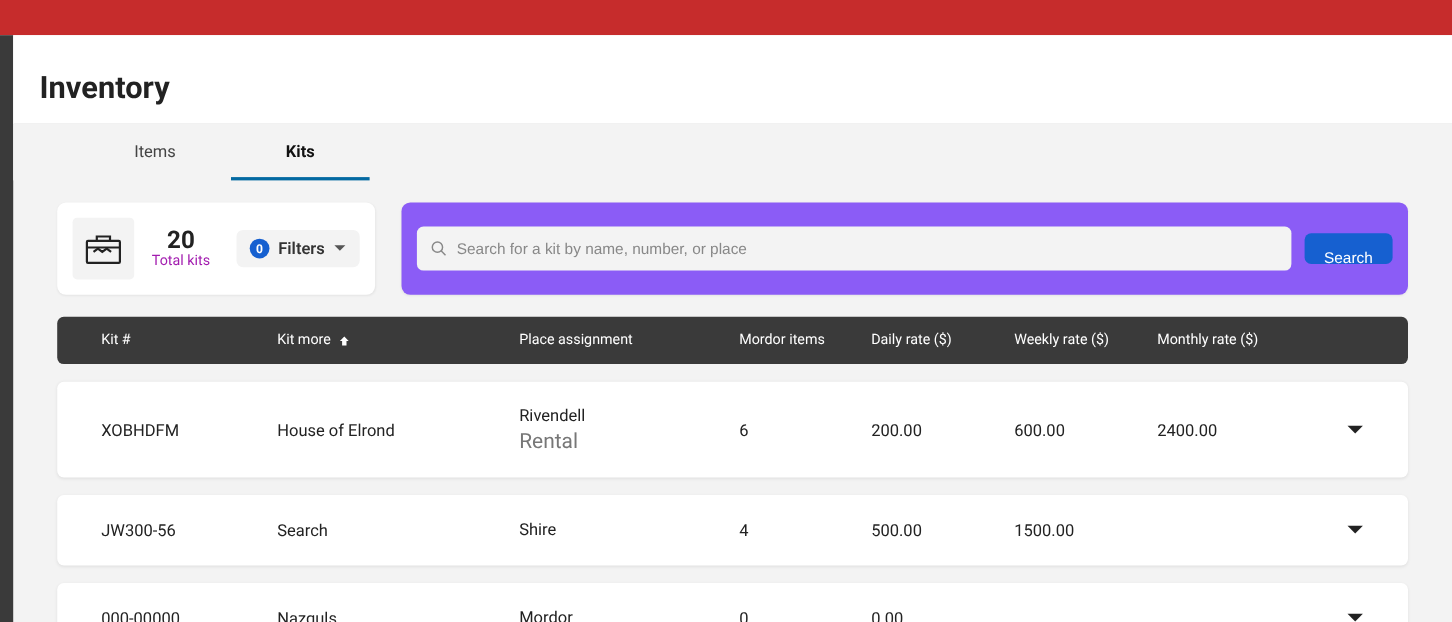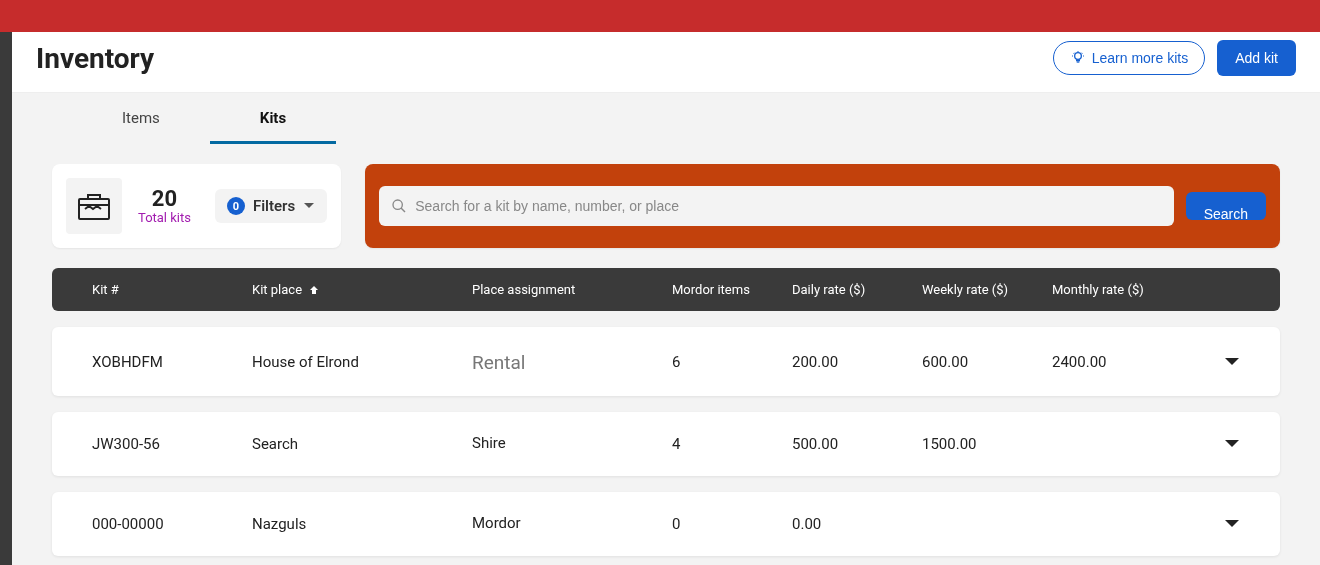--- a/index.html
+++ b/index.html
@@ -1,41 +1,41 @@
 <!DOCTYPE html>
 <html><head>
   <meta charset="utf-8">
   <style>
     * { margin: 0; padding: 0; box-sizing: border-box; }
     body { font-family: -apple-system, BlinkMacSystemFont, "Segoe UI", Roboto, Helvetica, Arial, sans-serif; background: #f3f3f3; color: #222; }
     .top-banner { background: #c62c2c; height: 32px; width: 100%; }
     .page { display: flex; }
     .left-gutter { width: 20px; background: #3a3a3a; min-height: 533px; }
     .main { flex: 1; }
-    .header-bar { background: #fff; padding: 8px 24px 16px 24px; display: flex; align-items: center; justify-content: space-between; border-bottom: 1px solid #eee; }
+    .header-bar { background: #fff; padding: 31px 24px 16px 24px; display: flex; justify-content: space-between; border-bottom: 1px solid #eee; }
     .page-title { font-size: 28px; font-weight: 700; }
     .header-actions { display: flex; gap: 12px; align-items: center; }
     .learn-more-btn { border: 1.5px solid #1660d0; color: #1660d0; background: #fff; border-radius: 18px; padding: 8px 16px; font-size: 14px; font-weight: 500; display: inline-flex; align-items: center; gap: 6px; cursor: pointer; }
     .learn-more-btn .icon { display: inline-flex; }
     .add-kit-btn { background: #1660d0; color: #fff; border: none; border-radius: 6px; padding: 10px 18px; font-size: 14px; font-weight: 500; cursor: pointer; }
 
     .tabs { display: flex; gap: 0; padding: 0 60px; background: #f3f3f3; text-align: right; }
     .tab { padding: 16px 50px 14px 50px; font-size: 15px; color: #444; cursor: pointer; border-bottom: 3px solid transparent; }
     .tab.active { color: #111; font-weight: 700; border-bottom: 3px solid #0369a1; }
 
     .controls-row { display: flex; gap: 24px; padding: 20px 40px 0 40px; align-items: stretch; }
     .summary-card { background: #fff; border-radius: 8px; box-shadow: 0 1px 2px rgba(0,0,0,0.06); padding: 14px 14px 14px 14px; display: flex; align-items: center; gap: 16px; }
     .summary-icon-box { background: #f3f3f3; width: 56px; height: 56px; border-radius: 4px; display:flex; align-items:center; justify-content:center; }
     .summary-text { text-align: center; }
     .summary-number { font-size: 22px; font-weight: 700; line-height:1; }
     .summary-label { font-size: 13px; color: #a21caf; }
     .filters-pill { background: #f3f3f3; border-radius: 6px; padding: 8px 12px; display: inline-flex; align-items: center; gap: 8px; cursor: pointer; font-size: 15px; font-weight: 600; color: #333; margin-left: 8px; }
     .filters-badge { background: #1660d0; color: #fff; border-radius: 50%; width: 18px; height: 18px; font-size: 11px; display: inline-flex; align-items: center; justify-content: center; font-weight: 700; }
 
-    .search-card { flex: 1; background: #c2410c; border-radius: 8px; box-shadow: 0 1px 2px rgba(0,0,0,0.06); padding: 14px; display: flex; align-items: center; gap: 12px; }
+    .search-card { flex: 1; background: #8b5cf6; border-radius: 8px; box-shadow: 0 1px 2px rgba(0,0,0,0.06); padding: 14px; display: flex; align-items: center; gap: 12px; }
     .search-input-wrap { flex: 1; background: #f3f3f3; border-radius: 6px; display: flex; align-items: center; padding: 0 12px; height: 40px; }
     .search-input { flex:1; border: none; background: transparent; outline: none; font-size: 14px; color: #333; }
     .search-input::placeholder { color: #888; }
     .search-btn { background: #1660d0; color: #fff; border: none; border-radius: 6px; padding: 14px 18px; height: 24px; font-size: 14px; font-weight: 500; cursor: pointer; }
 
     .table-wrap { padding: 20px 40px 40px 40px; }
     .table-header { background: #3a3a3a; color: #fff; border-radius: 6px; display: grid; grid-template-columns: 160px 220px 200px 120px 130px 130px 150px 60px; align-items: center; padding: 14px 18px 14px 40px; font-size: 13px; }
     .th { display: flex; align-items: center; gap: 6px; }
     .sort-arrow { display:inline-flex; }
 
@@ -49,34 +49,20 @@
 <body>
 
 <div class="top-banner"></div>
 
 <div class="page">
   <div class="left-gutter"></div>
   <div class="main">
 
     <div class="header-bar">
       <h1 class="page-title">Inventory</h1>
-      <div class="header-actions">
-        <button class="learn-more-btn">
-          <span class="icon">
-            <svg width="16" height="16" viewBox="0 0 24 24" fill="none" stroke="#1660d0" stroke-width="2">
-              <circle cx="12" cy="9" r="5"></circle>
-              <path d="M10 14v2h4v-2"></path>
-              <path d="M10 18h4"></path>
-              <path d="M12 2v1M4 9H3M21 9h-1M5.6 4.6l.7.7M17.7 5.3l.7-.7"></path>
-            </svg>
-          </span>
-          <span>Learn more kits</span>
-        </button>
-        <button class="add-kit-btn">Add kit</button>
-      </div>
     </div>
 
     <div class="tabs">
       <div class="tab">Items</div>
       <div class="tab active">Kits</div>
     </div>
 
     <div class="controls-row">
       <div class="summary-card">
         <div class="summary-icon-box">
@@ -113,39 +99,40 @@
           <input class="search-input" type="text" style="margin-left: 8px;" placeholder="Search for a kit by name, number, or place">
         </div>
         <button class="search-btn">Search</button>
       </div>
     </div>
 
     <div class="table-wrap">
       <div class="table-header">
         <div class="th">Kit #</div>
         <div class="th">
-          <span>Kit place</span>
+          <span>Kit more</span>
           <span class="sort-arrow">
             <svg width="12" height="12" viewBox="0 0 12 12" fill="#fff">
                 <path d="M6 2l4 4H8v4H4V6H2z"></path>
               </svg>
           </span>
         </div>
         <div class="th">Place assignment</div>
         <div class="th">Mordor items</div>
         <div class="th">Daily rate ($)</div>
         <div class="th">Weekly rate ($)</div>
         <div class="th">Monthly rate ($)</div>
         <div></div>
       </div>
 
       <div class="table-row-card">
         <div>XOBHDFM</div>
         <div>House of Elrond</div>
         <div>
+          <div>Rivendell</div>
           <div class="place-sub">Rental</div>
         </div>
         <div>6</div>
         <div>200.00</div>
         <div>600.00</div>
         <div>2400.00</div>
         <div class="expand-caret">
           <svg width="16" height="10" viewBox="0 0 16 10" fill="#222">
               <path d="M1 1l7 7 7-7z"></path>
             </svg>

